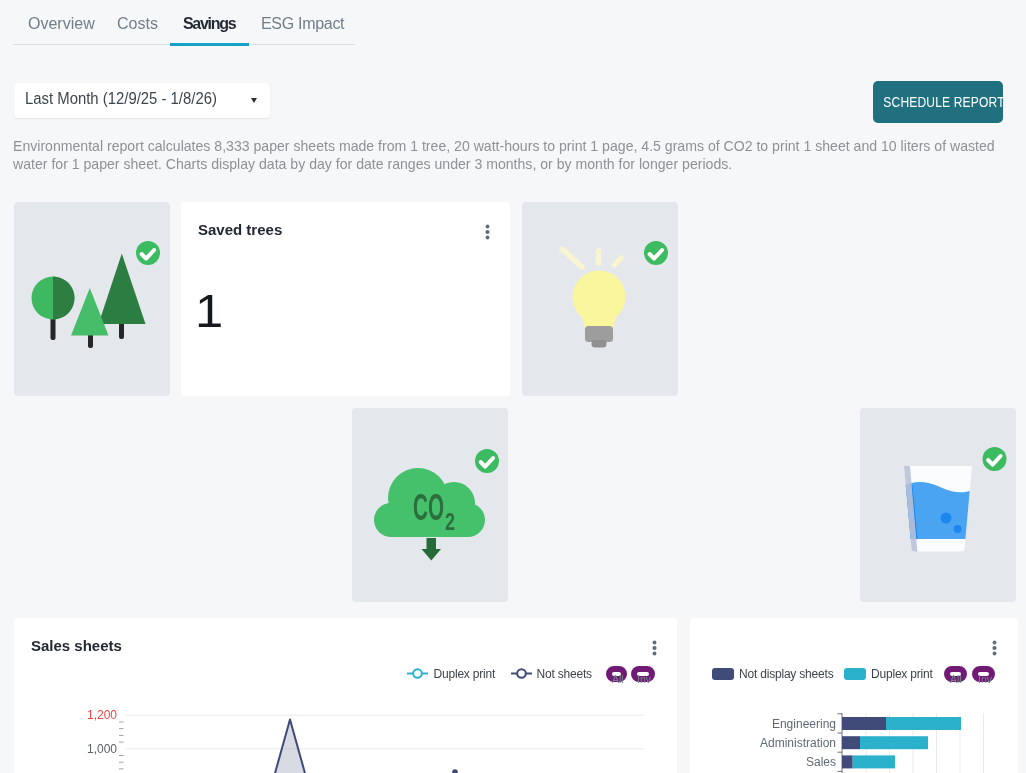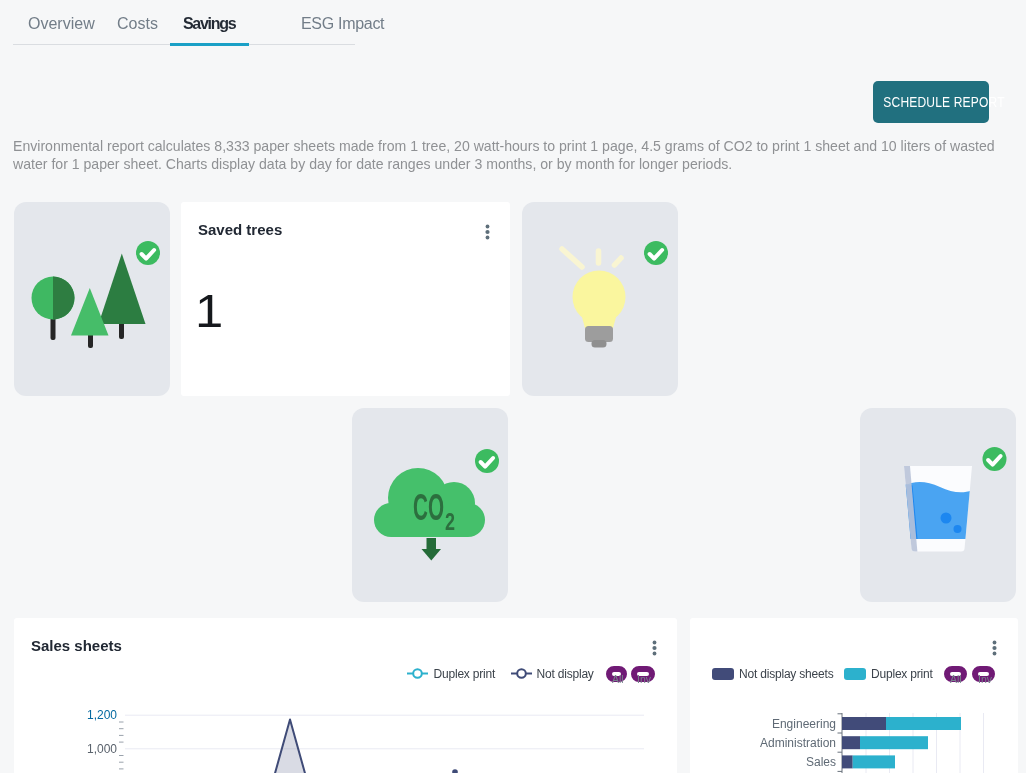--- a/index.html
+++ b/index.html
@@ -7,42 +7,46 @@
   body { font-family:"Liberation Sans",sans-serif; }
   .page { position:relative; width:1026px; height:773px; background:#f6f7f8; overflow:hidden; }
   .abs { position:absolute; }
   .tab { position:absolute; top:15px; font-size:16px; color:#727d88; line-height:18px; }
   .tab.active { color:#242b35; font-weight:bold; }
   .tabline { position:absolute; left:13px; top:44px; width:342px; height:1px; background:#dadde1; }
   .tabbar { position:absolute; left:170px; top:43px; width:79px; height:2.5px; background:#1aa0c6; }
   .dropdown { position:absolute; left:14px; top:83px; width:256px; height:35px; background:#ffffff; border-radius:4px; box-shadow:0 1px 2px rgba(40,50,60,0.08); }
   .dropdown .txt { position:absolute; left:11px; top:-2px; line-height:35px; font-size:14.5px; color:#3d454e; }
   .dropdown .caret { position:absolute; left:236.5px; top:15px; width:0; height:0; border-left:3.7px solid transparent; border-right:3.7px solid transparent; border-top:5px solid #2e2e2e; }
-  .btn { position:absolute; left:873px; top:81px; width:116px; height:42px; background:#21707f; border-radius:5px; color:#ffffff; font-size:15px; text-align:left; line-height:42px; letter-spacing:0.2px; white-space:nowrap; font-size:14.5px; }
+  .btn { position:absolute; left:873px; top:81px; width:130px; height:42px; background:#21707f; border-radius:5px; color:#ffffff; font-size:15px; text-align:left; line-height:42px; letter-spacing:0.2px; white-space:nowrap; font-size:14.5px; }
   .desc { position:absolute; left:13px; top:137px; width:1012px; white-space:nowrap; font-size:14.1px; line-height:18.3px; color:#8f9194; }
-  .tile { position:absolute; width:156px; height:194px; background:#e4e7ec; border-radius:12px; }
+  .tile { position:absolute; width:156px; height:194px; background:#e4e7ec; border-radius:4px; }
   .card { position:absolute; height:194px; background:#ffffff; border-radius:3px; }
   .ctitle { position:absolute; left:17px; top:19px; font-size:15px; font-weight:bold; color:#212833; }
   .kebab { position:absolute; top:21.5px; width:5px; height:16px; }
   .val { position:absolute; left:17px; font-size:47px; line-height:47px; letter-spacing:1px; color:#15181c; transform:scaleX(1.08); transform-origin:0 50%; }
   .unit { position:absolute; left:17px; font-size:18px; line-height:20px; color:#333c45; }
   .legtxt { font-size:12px; letter-spacing:-0.2px; color:#3c434b; }
   .pill { position:absolute; height:16px; border:6px solid #701a75; border-radius:8px; font-size:10.5px; color:#78828c; text-align:center; line-height:14px; }
 </style>
 </head>
 <body>
 <div class="page">
 
   <span class="tab" style="left:28px;">Overview</span>
   <span class="tab" style="left:117px;">Costs</span>
   <span class="tab active" style="left:183px; letter-spacing:-1.3px;">Savings</span>
-  <span class="tab" style="left:261px; letter-spacing:-0.3px;margin-left:40px;">ESG Impact</span>
+  <span class="tab" style="left:261px; letter-spacing:-0.3px;">ESG Impact</span>
   <div class="tabline"></div>
   <div class="tabbar"></div>
 
+  <div class="dropdown">
+    <span class="txt" style="font-size:16px; transform:scaleX(0.93); transform-origin:0 50%; display:inline-block; white-space:nowrap;">Last Month (12/9/25 - 1/8/26)</span>
+    <span class="caret"></span>
+  </div>
 
   <div class="btn"><span style="display:inline-block; transform:scaleX(0.83) translateX(-2.5px); transform-origin:50% 50%;">SCHEDULE REPORT</span></div>
 
   <div class="desc">Environmental report calculates 8,333 paper sheets made from 1 tree, 20 watt-hours to print 1 page, 4.5 grams of CO2 to print 1 sheet and 10 liters of wasted<br>water for 1 paper sheet. Charts display data by day for date ranges under 3 months, or by month for longer periods.</div>
 
   <div class="tile" style="left:14px; top:202px;" id="tile-trees">
     <svg width="156" height="194" viewBox="0 0 156 194">
       <rect x="36.5" y="96" width="5" height="42" rx="2" fill="#262626"></rect>
       <circle cx="39" cy="96" r="21.5" fill="#3fb862"></circle>
       <path d="M39 74.5 A21.5 21.5 0 0 1 39 117.5 Z" fill="#2e7d41"></path>
@@ -122,25 +126,25 @@
 
     <svg class="abs" style="left:393px; top:48px;" width="21" height="15">
         <line x1="0" y1="7.5" x2="21" y2="7.5" stroke="#2cb1cd" stroke-width="2"></line>
         <circle cx="10.5" cy="7.5" r="4.3" fill="#ffffff" stroke="#2cb1cd" stroke-width="2"></circle>
       </svg>
     <span class="abs legtxt" style="left:419.5px; top:49px;">Duplex print</span>
     <svg class="abs" style="left:497px; top:48px;" width="21" height="15">
         <line x1="0" y1="7.5" x2="21" y2="7.5" stroke="#3f4b77" stroke-width="2"></line>
         <circle cx="10.5" cy="7.5" r="4.3" fill="#ffffff" stroke="#3f4b77" stroke-width="2"></circle>
       </svg>
-    <span class="abs legtxt" style="left:522.5px; top:49px;">Not display</span>
+    <span class="abs legtxt" style="left:522.5px; top:49px;">Not sheets</span>
     <span class="pill" style="left:592px; top:48px; width:21px;">All</span>
     <span class="pill" style="left:617px; top:48px; width:24px;">Inv</span>
 
-    <span class="abs" style="right:560px; top:90px; font-size:12px; color:#0369a1;">1,200</span>
+    <span class="abs" style="right:560px; top:90px; font-size:12px; color:#ef4444;">1,200</span>
     <span class="abs" style="right:560px; top:123.5px; font-size:12px; color:#5a626c;margin-left:12px;">1,000</span>
 
     <svg class="abs" style="left:0; top:0;" width="663" height="230" viewBox="0 0 663 230">
       <line x1="111" y1="97.2" x2="630" y2="97.2" stroke="#e9eaf3" stroke-width="1"></line>
       <line x1="111" y1="130.8" x2="630" y2="130.8" stroke="#e9eaf3" stroke-width="1"></line>
       <g stroke="#9aa2ac" stroke-width="1">
         <line x1="105" y1="104" x2="109.5" y2="104"></line>
         <line x1="105" y1="110.7" x2="109.5" y2="110.7"></line>
         <line x1="105" y1="117.4" x2="109.5" y2="117.4"></line>
         <line x1="105" y1="124.1" x2="109.5" y2="124.1"></line>

